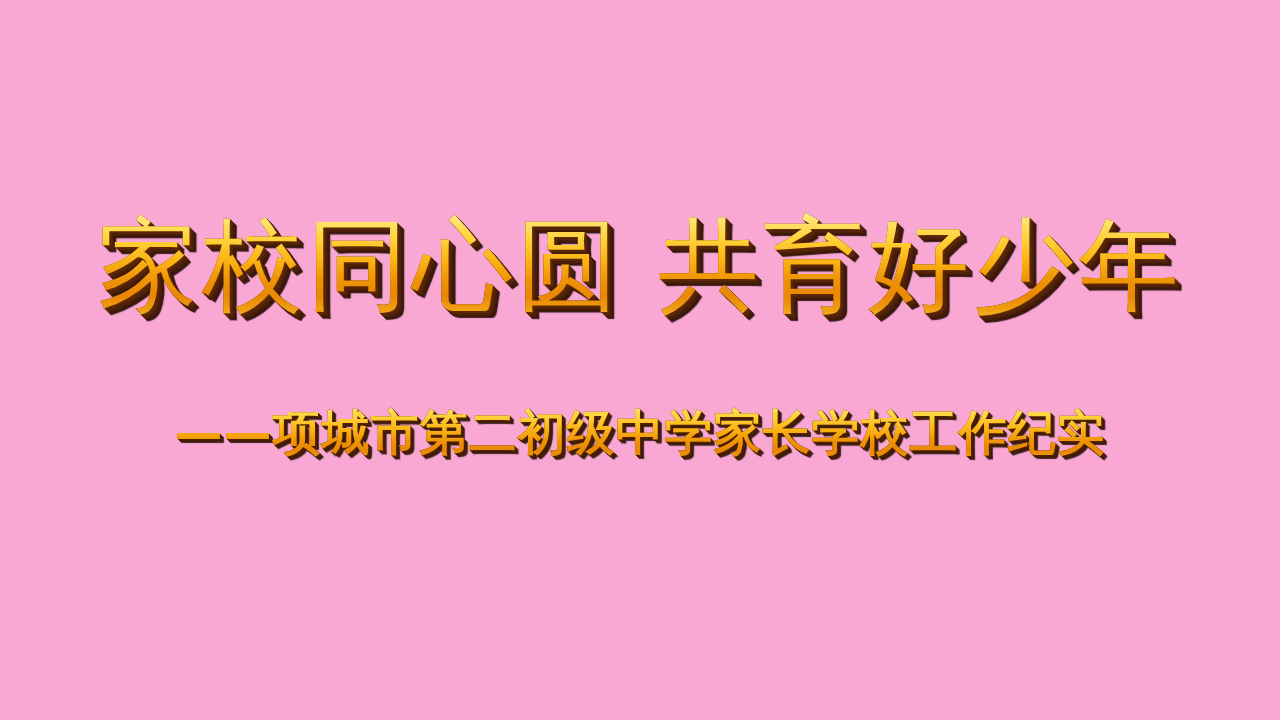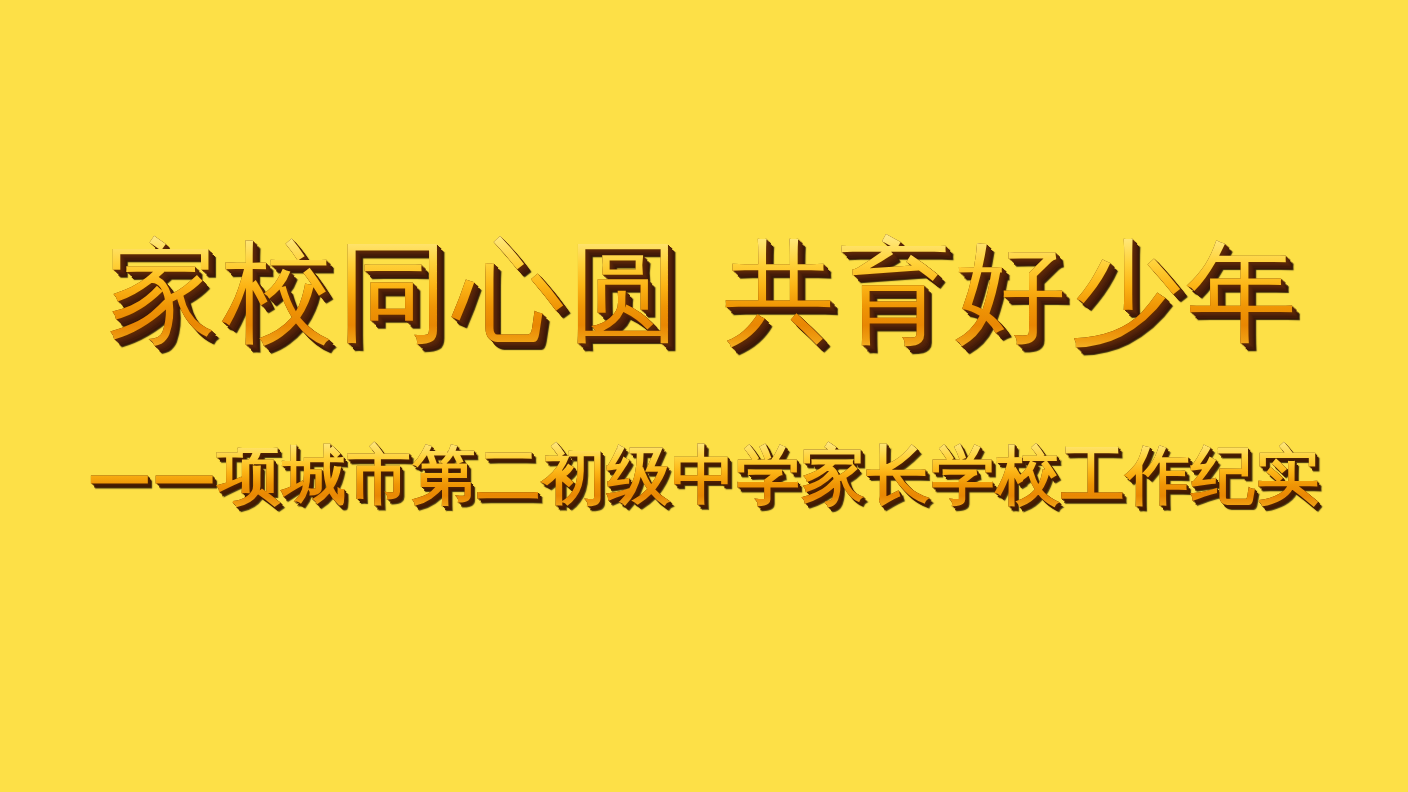--- a/index.html
+++ b/index.html
@@ -89,40 +89,40 @@
 
   #subtitle-block {
     position: absolute;
     left: 0;
     top: 396px;
     width: 1280px;
     height: 78px;
   }
 
   #subtitle-block .gold-layer {
-    font-size: 58px;
+    font-size: 48px;
     line-height: 72px;
     letter-spacing: 1px;
     font-weight: 700;
     font-family: "DejaVu Sans", "Liberation Sans", sans-serif;
   }
 
   #subtitle-block .extrude {
     color: #4a1e02;
     text-shadow:
        1px 1px 0 #4d2104,
        2px 2px 0 #471d03,
        3px 3px 0 #401a03,
        4px 4px 1px rgba(18,5,0,0.8);
   }
 </style>
 </head>
 <body style="background: rgb(10, 21, 171);">
 
-<div id="slide" style="background: #fde047;">
+<div id="slide" style="background: #f9a8d4;">
 
   <div id="title-block">
     <div class="gold-layer extrude">家校同心圆 共育好少年</div>
     <div class="gold-layer face">家校同心圆 共育好少年</div>
   </div>
 
   <div id="subtitle-block">
     <div class="gold-layer extrude">——项城市第二初级中学家长学校工作纪实</div>
     <div class="gold-layer face">——项城市第二初级中学家长学校工作纪实</div>
   </div>

